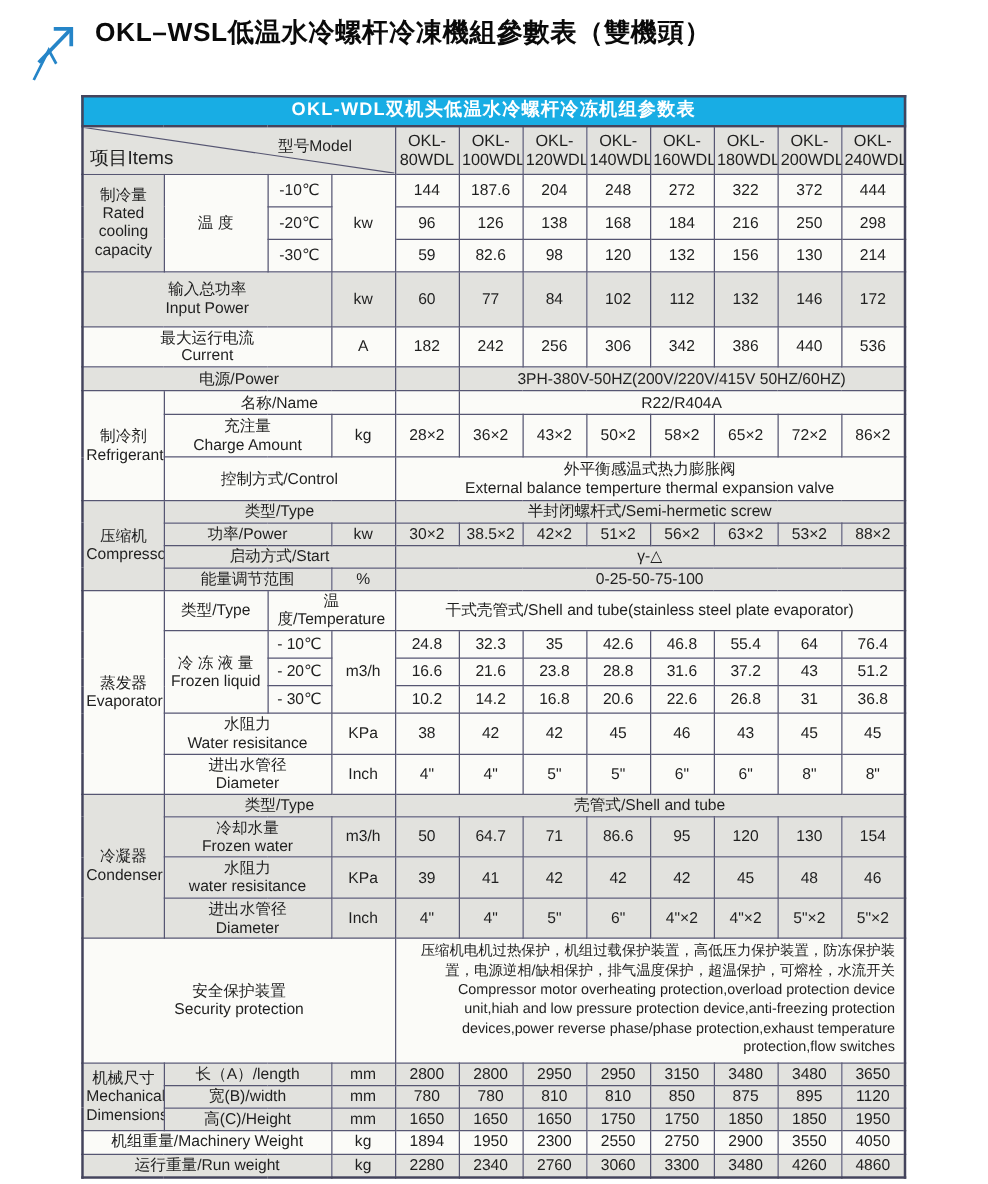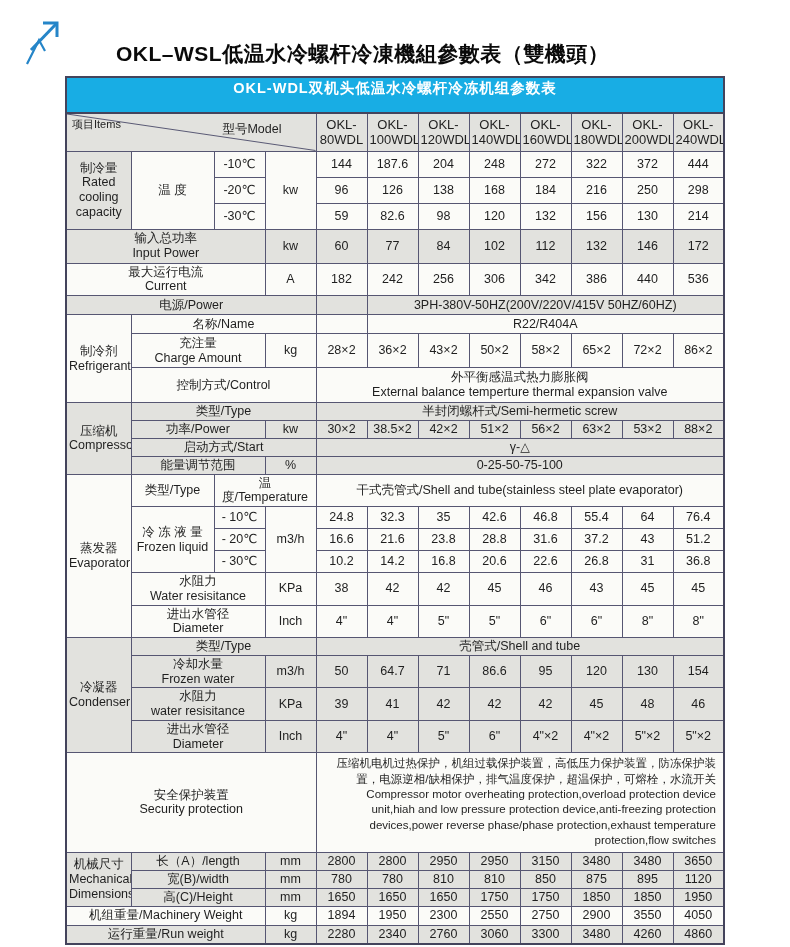--- a/index.html
+++ b/index.html
@@ -2,46 +2,46 @@
 <html><head>
 <meta charset="utf-8">
 <style>
   * { margin:0; padding:0; box-sizing:border-box; }
   html,body { background:#ffffff; }
   body {
     width:790px; height:947px; overflow:hidden;
     font-family:"Liberation Sans","DejaVu Sans",sans-serif;
     color:#1f1f1f;
   }
-  .page-header { display:flex; align-items:flex-end; padding:12px 0 0 24px;gap:40px; }
+  .page-header { display:flex; align-items:flex-start; padding:12px 0 0 24px; }
   .logo { width:46px; height:52px; margin-top:4px; flex:0 0 auto; }
   .titles { margin-left:6px; }
   .title-zh { font-size:21px; font-weight:bold; color:#0a0a0a; letter-spacing:.5px; }
   .title-en { font-size:16px; color:#141414; margin-top:3px; letter-spacing:.2px; }
 
   .table-wrap { margin:8px 0 0 65px; width:660px; }
   .caption {
     background:#18ade4; color:#ffffff; text-align:center;
-    font-size:14.5px; font-weight:bold; height:36px; line-height:20px;
+    font-size:14.5px; font-weight:bold; height:24px; line-height:20px;
     border:2px solid #44445c; border-bottom:none; letter-spacing:1px;
   }
   table { border-collapse:collapse; table-layout:fixed; width:660px; border:2px solid #44445c; }
   td {
     border:1px solid #565672; background:#fbfbf8;
     font-size:12.5px; line-height:1.18; text-align:center; vertical-align:middle;
     padding:1px 2px; overflow:hidden;
   }
   tr.g td { background:#e2e2de; }
   td.gray { background:#e2e2de !important; }
   .pre { white-space:pre-line; }
   td.model { font-size:13px;margin-top:20px; }
   td.sec-text { text-align:right; font-size:11.5px; line-height:1.34; padding:3px 7px; }
   td.corner { position:relative; padding:0; }
   .corner-svg { position:absolute; left:0; top:0; width:100%; height:100%; }
-  .corner-items { position:absolute; left:5px; bottom:20px; font-size:11px; }
+  .corner-items { position:absolute; left:5px; bottom:3px; font-size:15px; }
   .corner-model { position:absolute; right:34px; top:8px; font-size:12.5px; }
 
   .notes { margin:9px 0 0 64px; font-size:12.5px; color:#262626; line-height:1.5; }
   .note-first { display:flex; }
   .note-prefix { flex:0 0 auto; margin-right:10px; }
 </style>
 </head>
 <body>
 
 <div class="page-header">
@@ -133,21 +133,21 @@
     <td class="v pre">59</td>
           <td class="v pre">82.6</td>
           <td class="v pre">98</td>
           <td class="v pre">120</td>
           <td class="v pre">132</td>
           <td class="v pre">156</td>
           <td class="v pre">130</td>
           <td class="v pre">214</td>
         </tr>
 
-    <tr class="g" style="height:34px">
+    <tr class="g" style="height:44px">
       <td class="pre" colspan="3">输入总功率
 Input Power</td>
       <td>kw</td>
     <td class="v pre">60</td>
           <td class="v pre">77</td>
           <td class="v pre">84</td>
           <td class="v pre">102</td>
           <td class="v pre">112</td>
           <td class="v pre">132</td>
           <td class="v pre">146</td>

